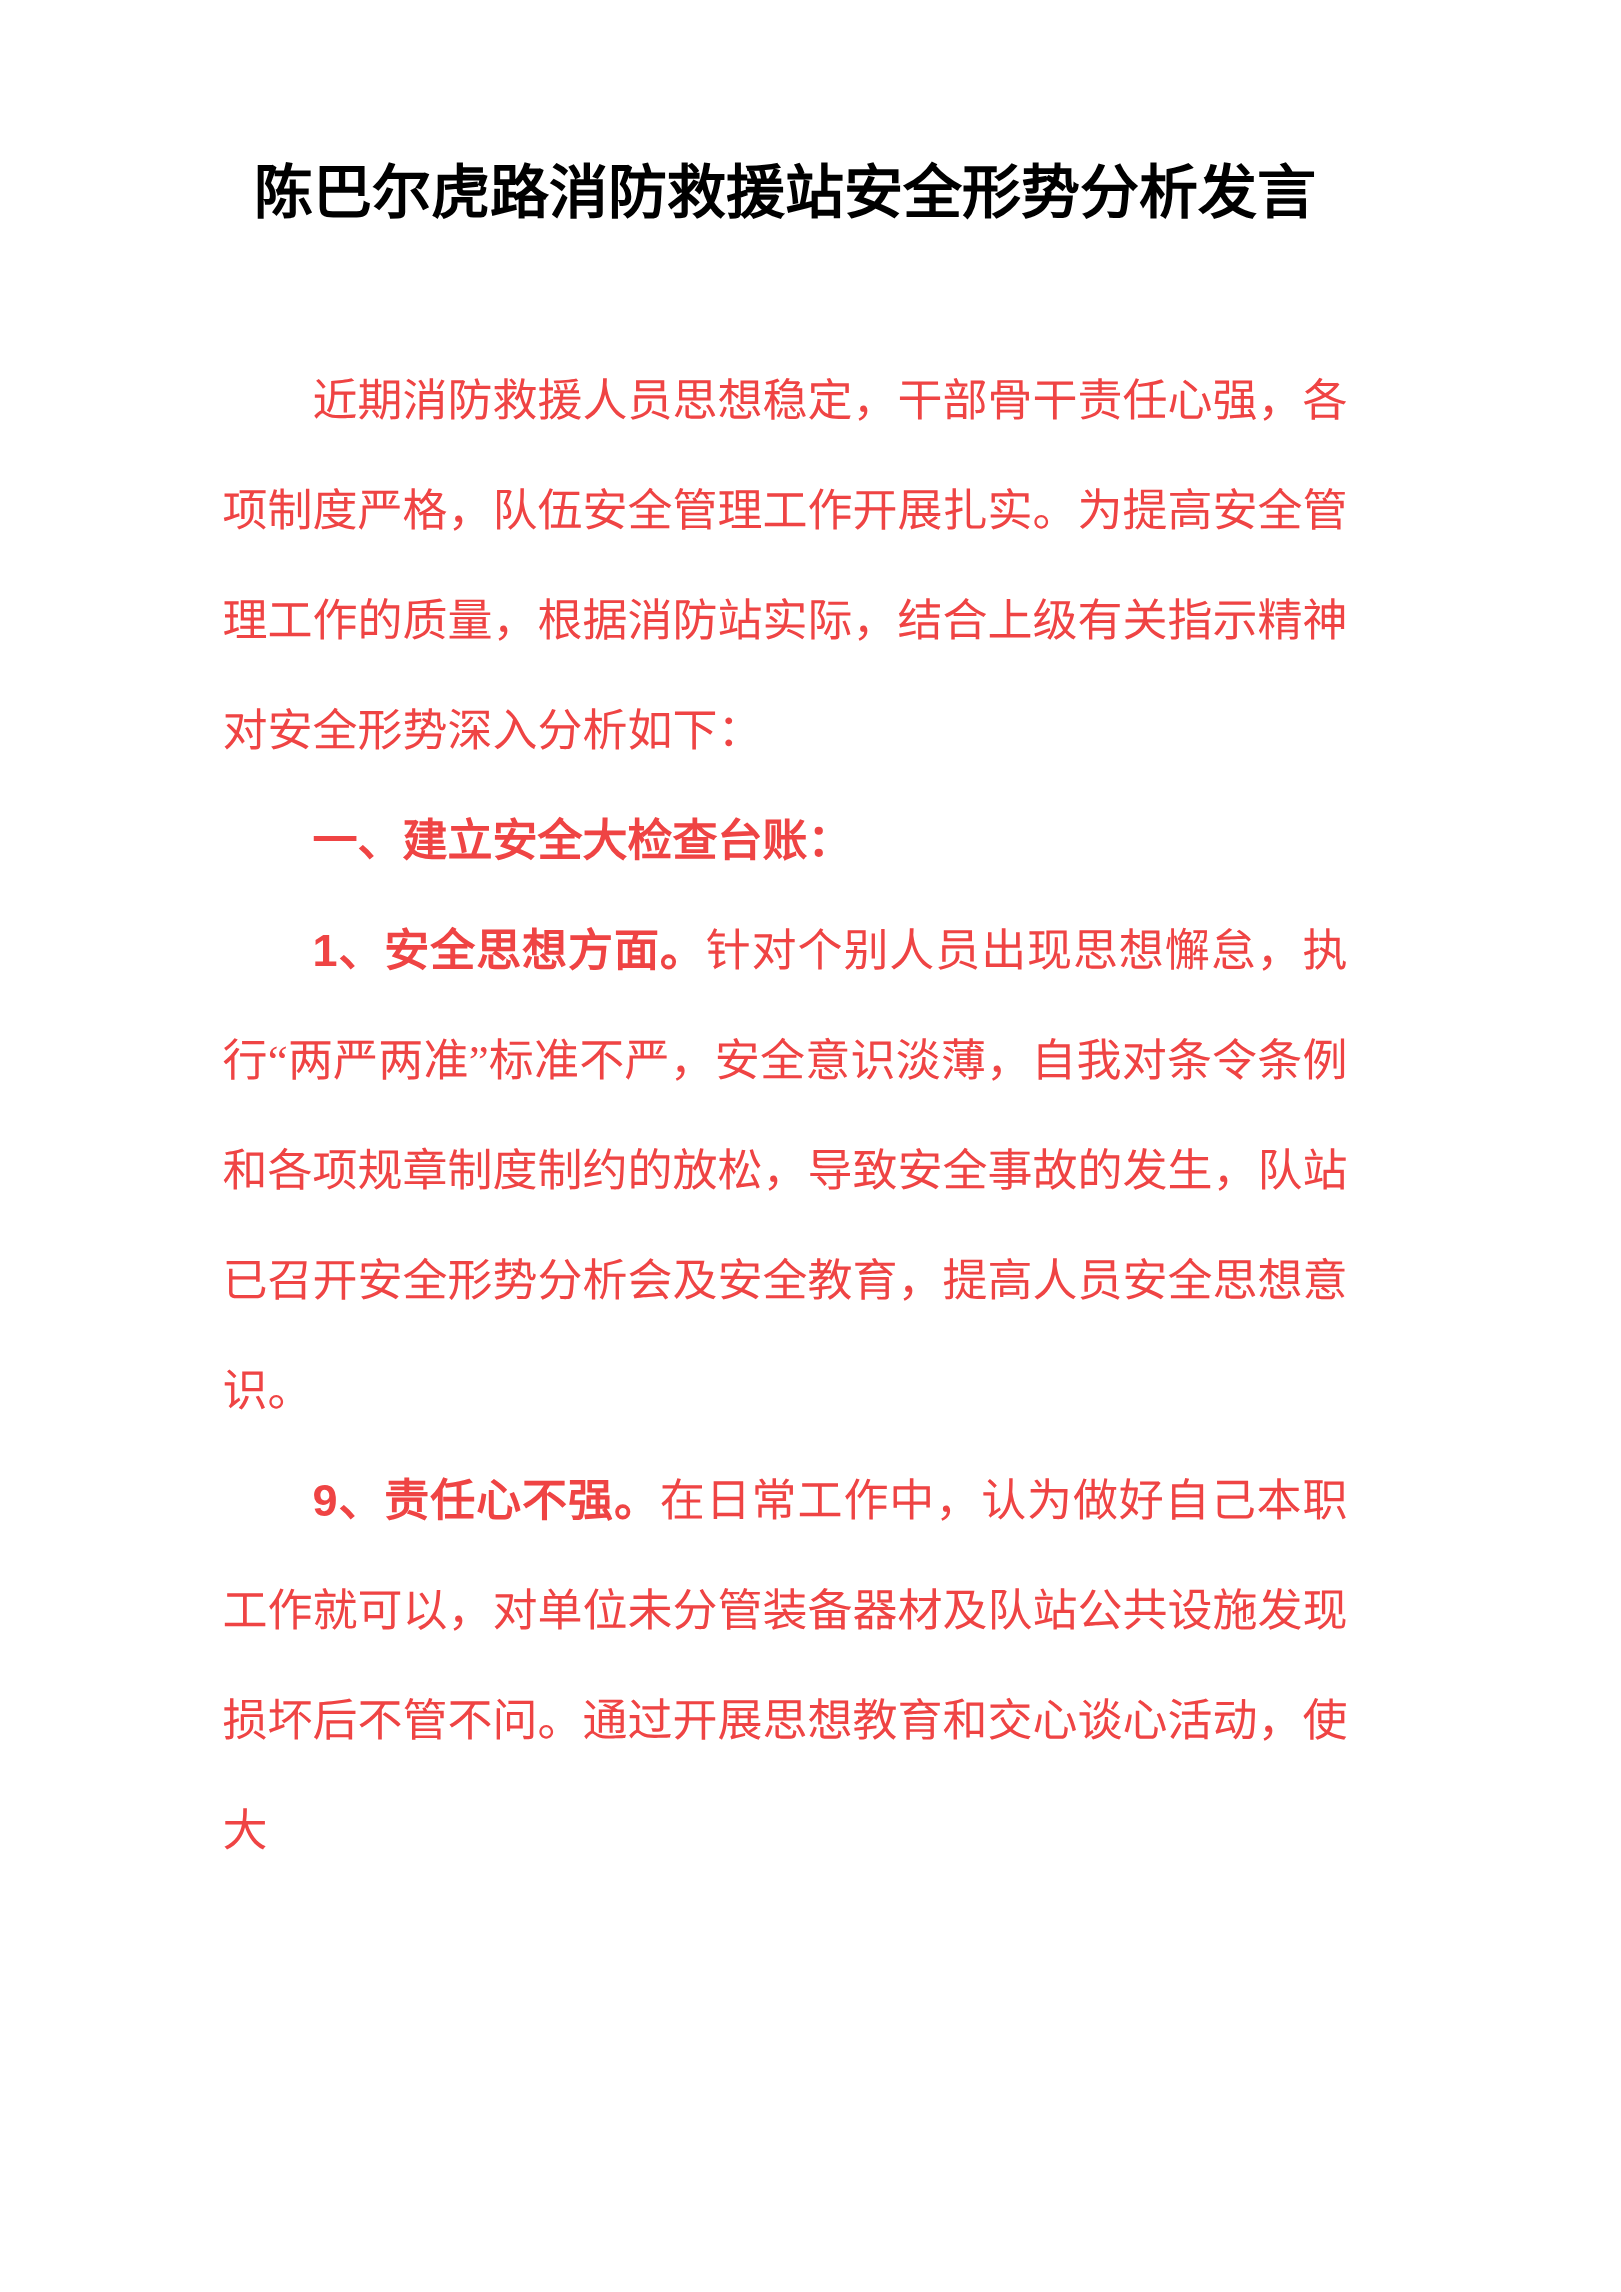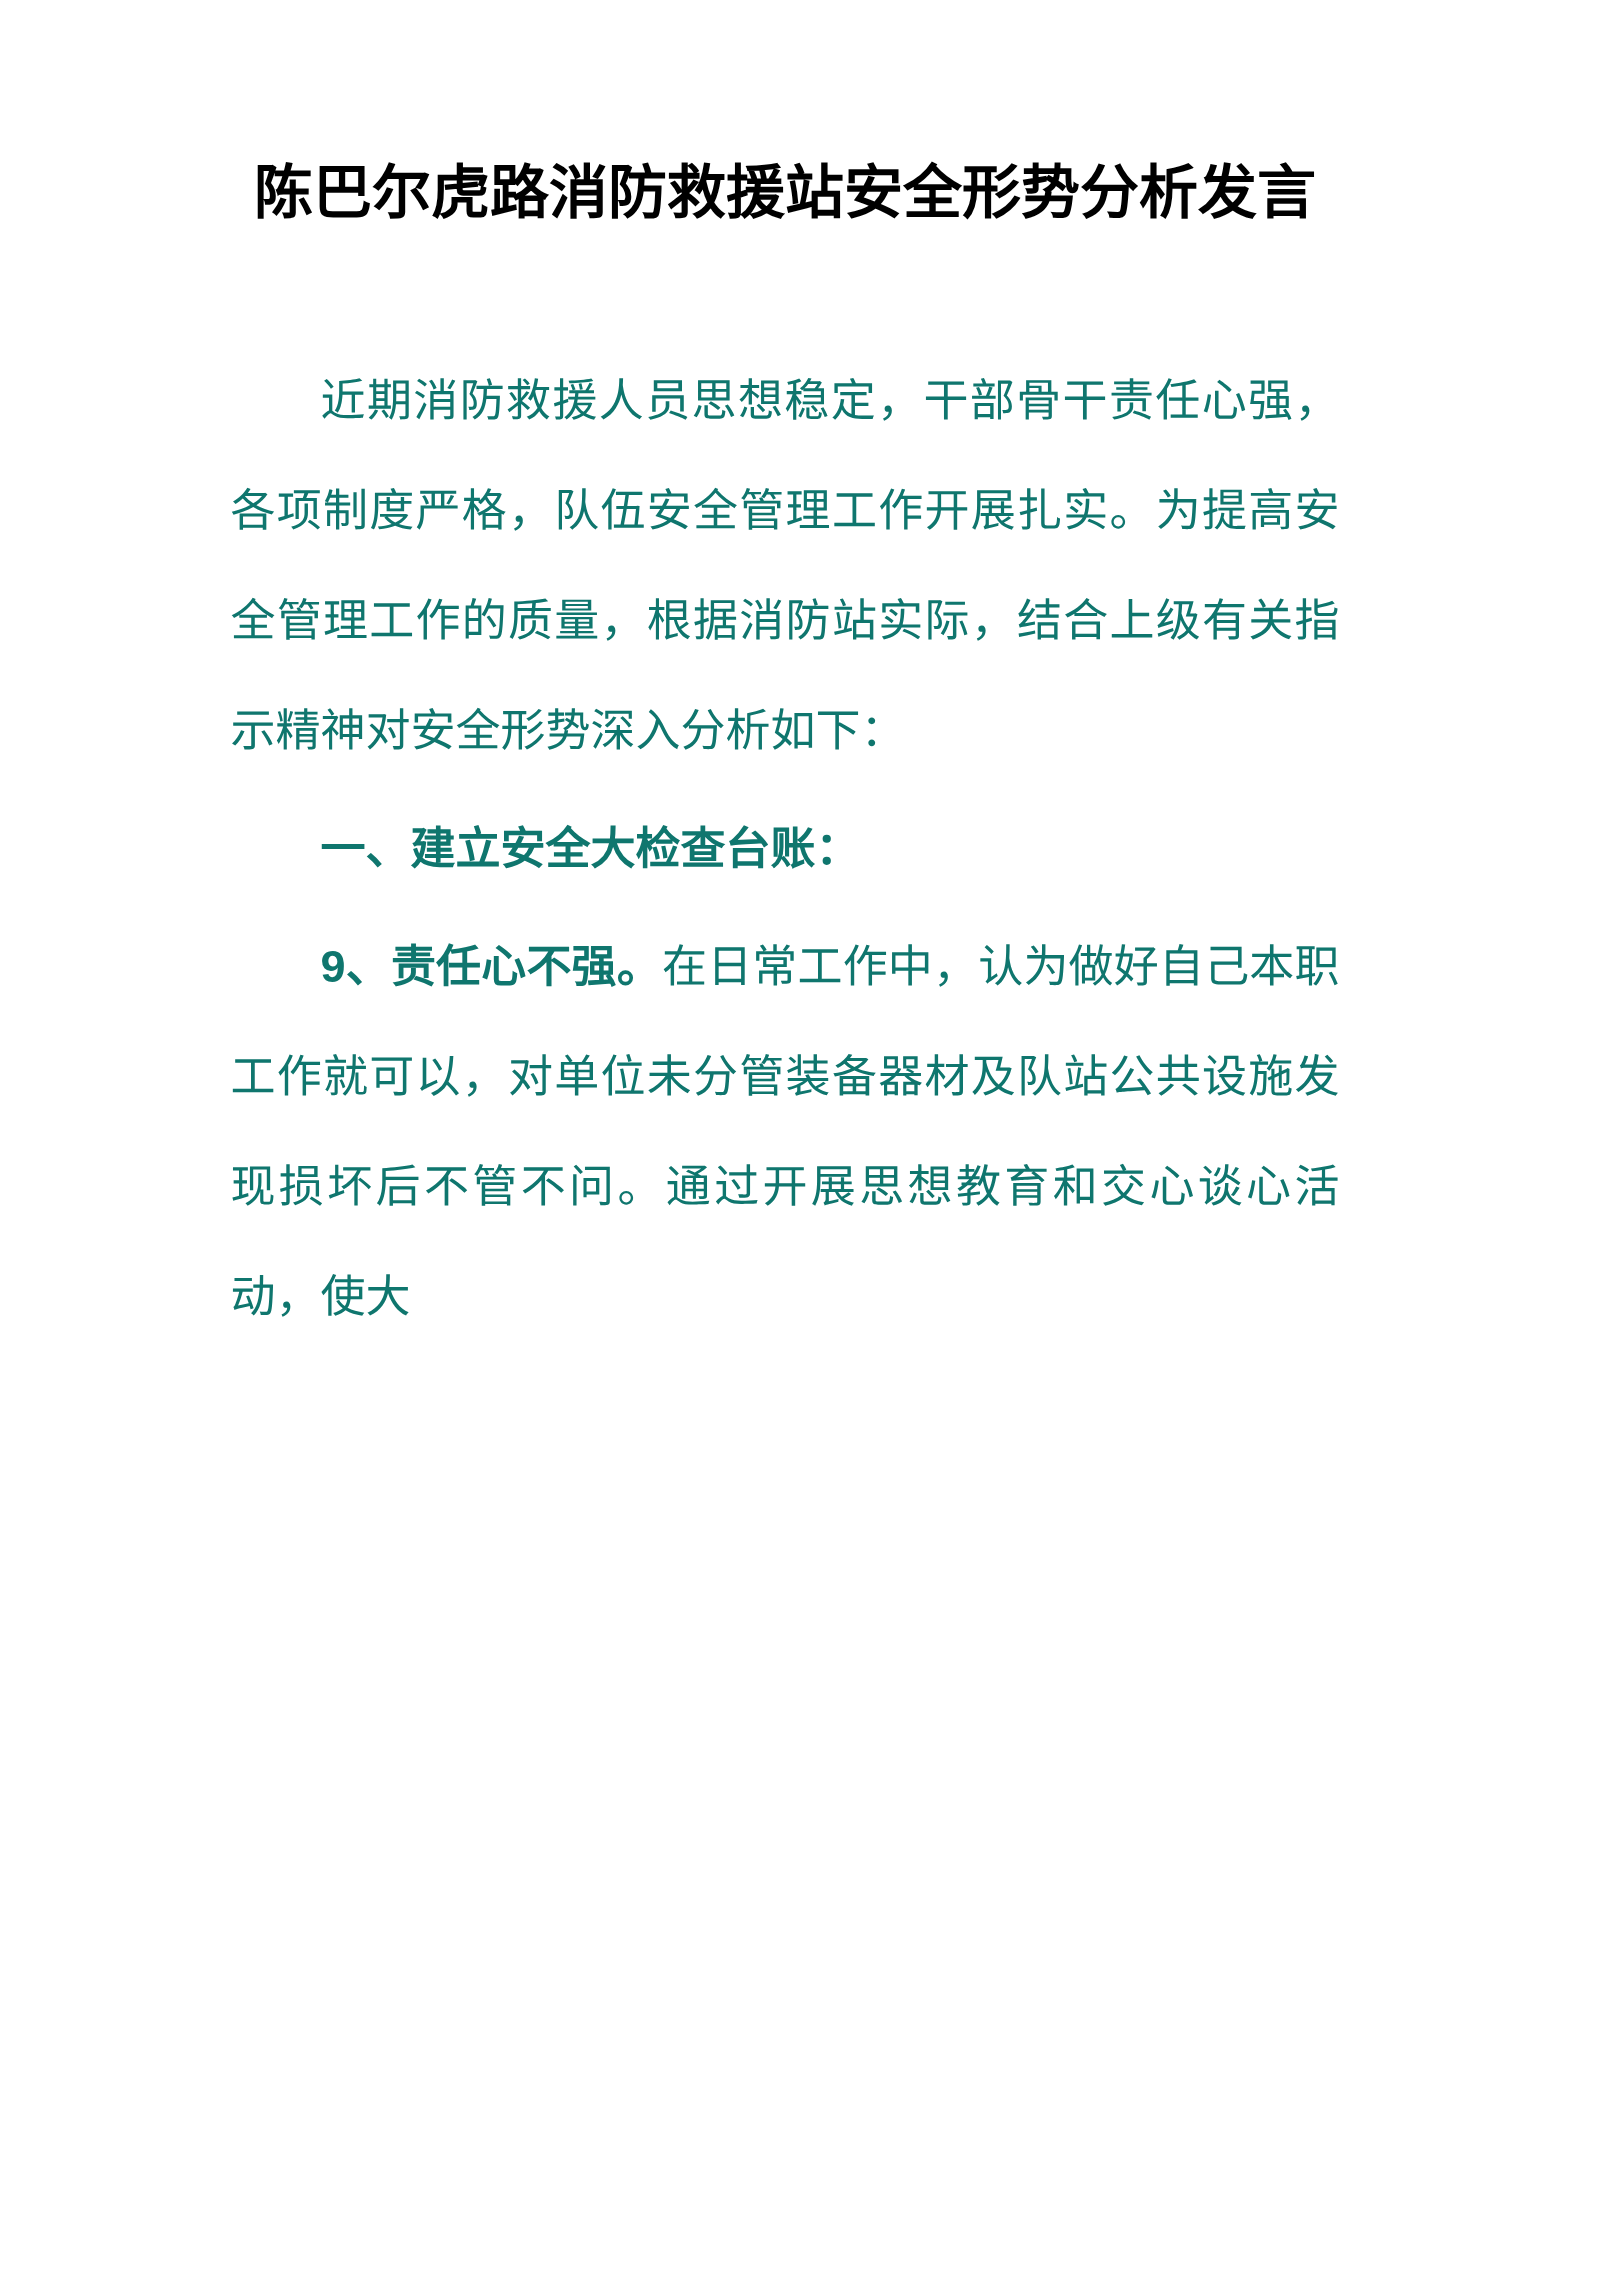--- a/index.html
+++ b/index.html
@@ -22,38 +22,39 @@
   .doc-title {
     margin: 19.6px 0 116px 0;
     text-align: center;
     font-size: 59px;
     line-height: 1.25;
     font-weight: 700;
     font-family: "Liberation Serif", "DejaVu Serif", serif;
     color: #000000;
   }
   .doc-body p.para {
-    margin: 8px;
+    margin: 0;
     font-size: 45px;
     line-height: 110px;
     text-align: justify;
     text-justify: inter-ideograph;
     text-indent: 2em;
-    color: #0f766e;
+    color: #ef4444;
     word-break: break-all;
   }
   .doc-body .bold-lead {
     font-weight: 700;
     font-family: "Liberation Sans", "DejaVu Sans", sans-serif;
   }
 </style>
 </head>
 <body>
 
 <div class="page">
   <h1 class="doc-title">陈巴尔虎路消防救援站安全形势分析发言</h1>
   <main class="doc-body">
       <p class="para"><span>近期消防救援人员思想稳定，干部骨干责任心强，各项制度严格，队伍安全管理工作开展扎实。为提高安全管理工作的质量，根据消防站实际，结合上级有关指示精神对安全形势深入分析如下：</span></p>
       <p class="para"><span class="bold-lead">一、建立安全大检查台账：</span></p>
+      <p class="para"><span class="bold-lead">1、安全思想方面。</span><span>针对个别人员出现思想懈怠，执行“两严两准”标准不严，安全意识淡薄，自我对条令条例和各项规章制度制约的放松，导致安全事故的发生，队站已召开安全形势分析会及安全教育，提高人员安全思想意识。</span></p>
       <p class="para"><span class="bold-lead">9、责任心不强。</span><span>在日常工作中，认为做好自己本职工作就可以，对单位未分管装备器材及队站公共设施发现损坏后不管不问。通过开展思想教育和交心谈心活动，使大</span></p>
     </main>
 </div>
 
 
 </body></html>

